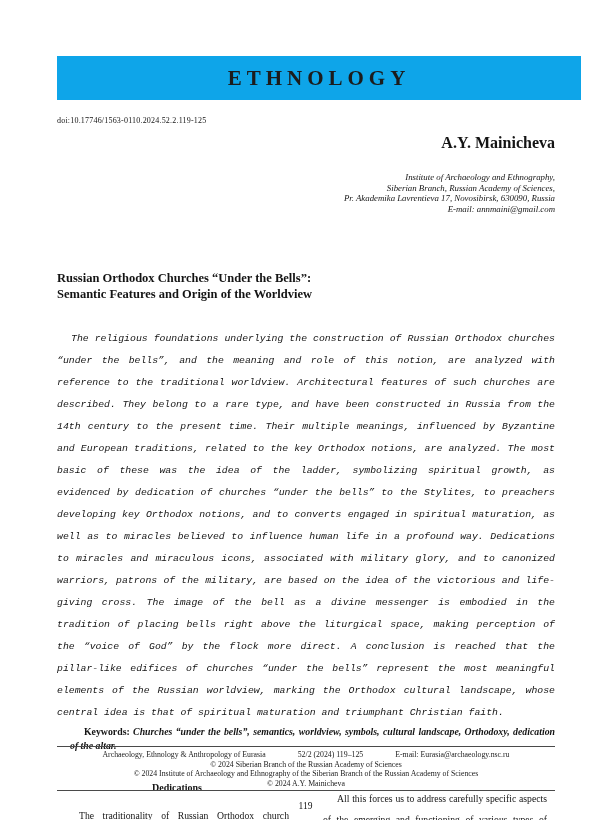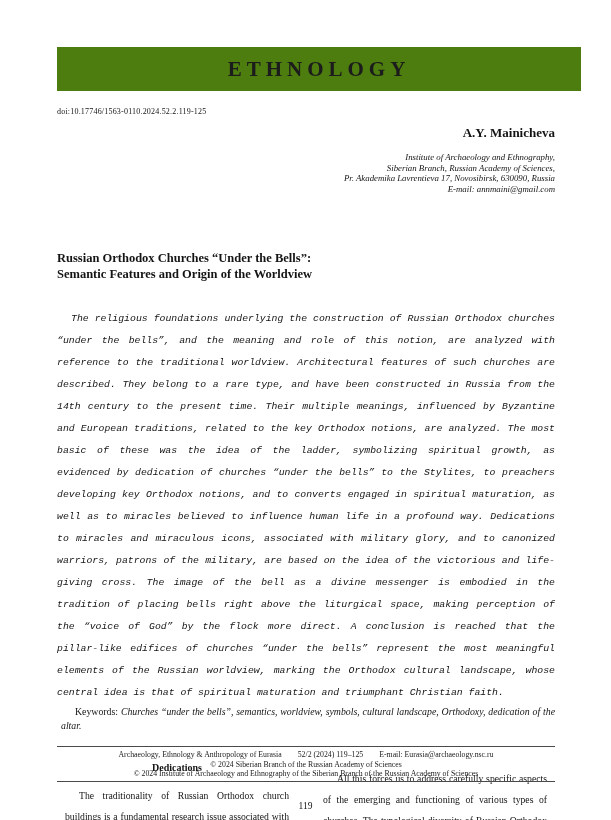--- a/index.html
+++ b/index.html
@@ -14,47 +14,47 @@
     overflow: hidden;
     box-sizing: border-box;
     background: #ffffff;
     color: #141414;
     font-family: "Liberation Serif", "DejaVu Serif", serif;
     padding: 45px 56px 0 57px;
   }
   .banner {
     width: 524px;
     height: 44px;
-    margin: 2px auto;
-    background: #4d7c0f;
+    margin: 11px auto;
+    background: #0ea5e9;
     display: flex;
     align-items: center;
     justify-content: center;
   }
   .banner-title {
     font-size: 21px;
     font-weight: bold;
     letter-spacing: 5px;
     color: #1c1c1c;
   }
   .doi {
     margin-top: 16px;
     font-size: 8px;
     letter-spacing: 0.2px;
   }
   .author-block {
     margin-top: 9px;
     text-align: right;
   }
   .author-name {
-    font-size: 13px;
+    font-size: 16px;
     font-weight: bold;
   }
   .affiliation {
-    margin-top: 11px;
+    margin-top: 20px;
     font-style: italic;
     font-size: 8.8px;
     line-height: 10.6px;
   }
   .title {
     margin: 56px 0 0 0;
     font-size: 12.5px;
     line-height: 16px;
     font-weight: bold;
   }
@@ -62,25 +62,26 @@
   .abstract {
     margin: 26px 0 0 0;
     font-style: italic;
     font-size: 9.8px;
     line-height: 22px;
     text-align: justify;
     text-indent: 14px;
     font-family: Liberation Mono, monospace;
   }
   .keywords {
-    margin: 1px 0 0 4px;
+    margin: 1px 0 0 13px;
     font-size: 9.8px;
     line-height: 13.5px;
     text-align: justify;
     text-indent: 14px;
+    font-weight: bold;
   }
   .kw-label { font-style: normal; }
   .kw-text { font-style: italic; }
   .columns {
     margin-top: 28px;
     display: flex;
     gap: 18px;
   }
   .column { width: 240px; }
   .section-heading {
@@ -107,21 +108,21 @@
     color: #1a1a1a;
   }
   .rule {
     border-top: 1px solid #4a4a4a;
     height: 0;
     margin: 2px 0 3px 0;
   }
   .journal-line {
     display: flex;
     justify-content: center;
-    gap: 16px;
+    gap: 32px;
   }
   .footer-line { white-space: nowrap; }
   .page-number {
     position: absolute;
     left: 0;
     right: 0;
     top: 801px;
     text-align: center;
     font-size: 9.5px;
   }
@@ -168,18 +169,19 @@
 
   <footer class="footer">
     <div class="rule"></div>
     <div class="footer-line journal-line">
       <span>Archaeology, Ethnology &amp; Anthropology of Eurasia</span>
       <span>52/2 (2024)  119–125</span>
       <span>E-mail: Eurasia@archaeology.nsc.ru</span>
     </div>
     <div class="footer-line">© 2024  Siberian Branch of the Russian Academy of Sciences</div>
     <div class="footer-line">© 2024  Institute of Archaeology and Ethnography of the Siberian Branch of the Russian Academy of Sciences</div>
+    <div class="footer-line">© 2024  A.Y. Mainicheva</div>
     <div class="rule"></div>
   </footer>
 
   <div class="page-number">119</div>
 
 </div>
 
 </body></html>

